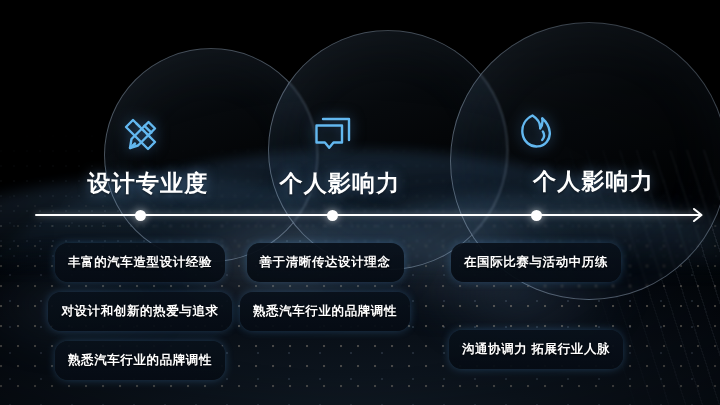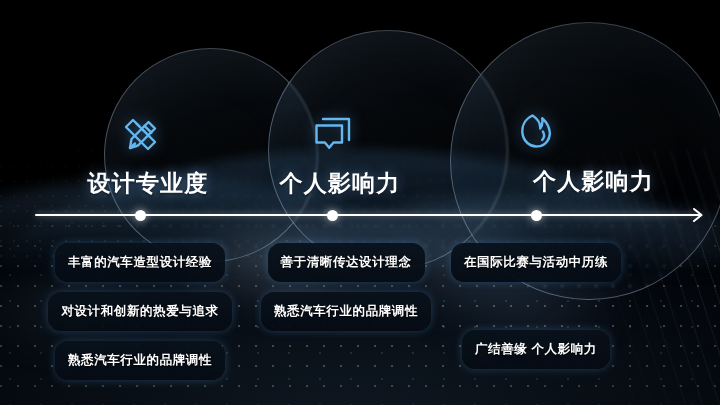--- a/index.html
+++ b/index.html
@@ -107,21 +107,21 @@
 
   
   .timeline{position:absolute;left:35px;right:18px;top:214px;height:2px;background:#ffffff;border-radius:2px;box-shadow:0 0 6px rgba(255,255,255,.45);}
   .tl-dot{position:absolute;top:215px;width:11px;height:11px;margin-left:-5.5px;margin-top:-5.5px;background:#ffffff;border-radius:50%;box-shadow:0 0 8px rgba(255,255,255,.65);}
   .d1{left:140px;} .d2{left:332px;} .d3{left:536px;}
   .tl-arrow{position:absolute;left:684px;top:215px;width:20px;height:18px;transform:translate(0,-50%);}
 
   
   .pills{position:absolute;display:flex;flex-direction:column;gap:10px;align-items:center;}
   .p1{left:22px;top:243px;width:236px;}
-  .p2{left:228px;top:243px;width:236px;}
+  .p2{left:207px;top:243px;width:236px;}
   .p3{left:418px;top:243px;width:236px;gap:48px;}
 
   .pill{
     position:relative;
     height:39px;min-width:0;
     padding:0 13px;
     display:flex;align-items:center;justify-content:center;
     border-radius:13px;
     background:linear-gradient(180deg, rgba(9,17,27,.93), rgba(6,12,20,.95));
     box-shadow:0 0 9px rgba(90,165,235,.30);
@@ -229,17 +229,17 @@
     <div class="pill">
         <span>熟悉汽车行业的品牌调性</span>
       </div>
   </div>
 
   <div class="pills p3">
     <div class="pill">
         <span>在国际比赛与活动中历练</span>
       </div>
     <div class="pill">
-        <span>广结善缘  个人影响力</span>
+        <span>沟通协调力  拓展行业人脉</span>
       </div>
   </div>
 
 </div>
 
 </body></html>

